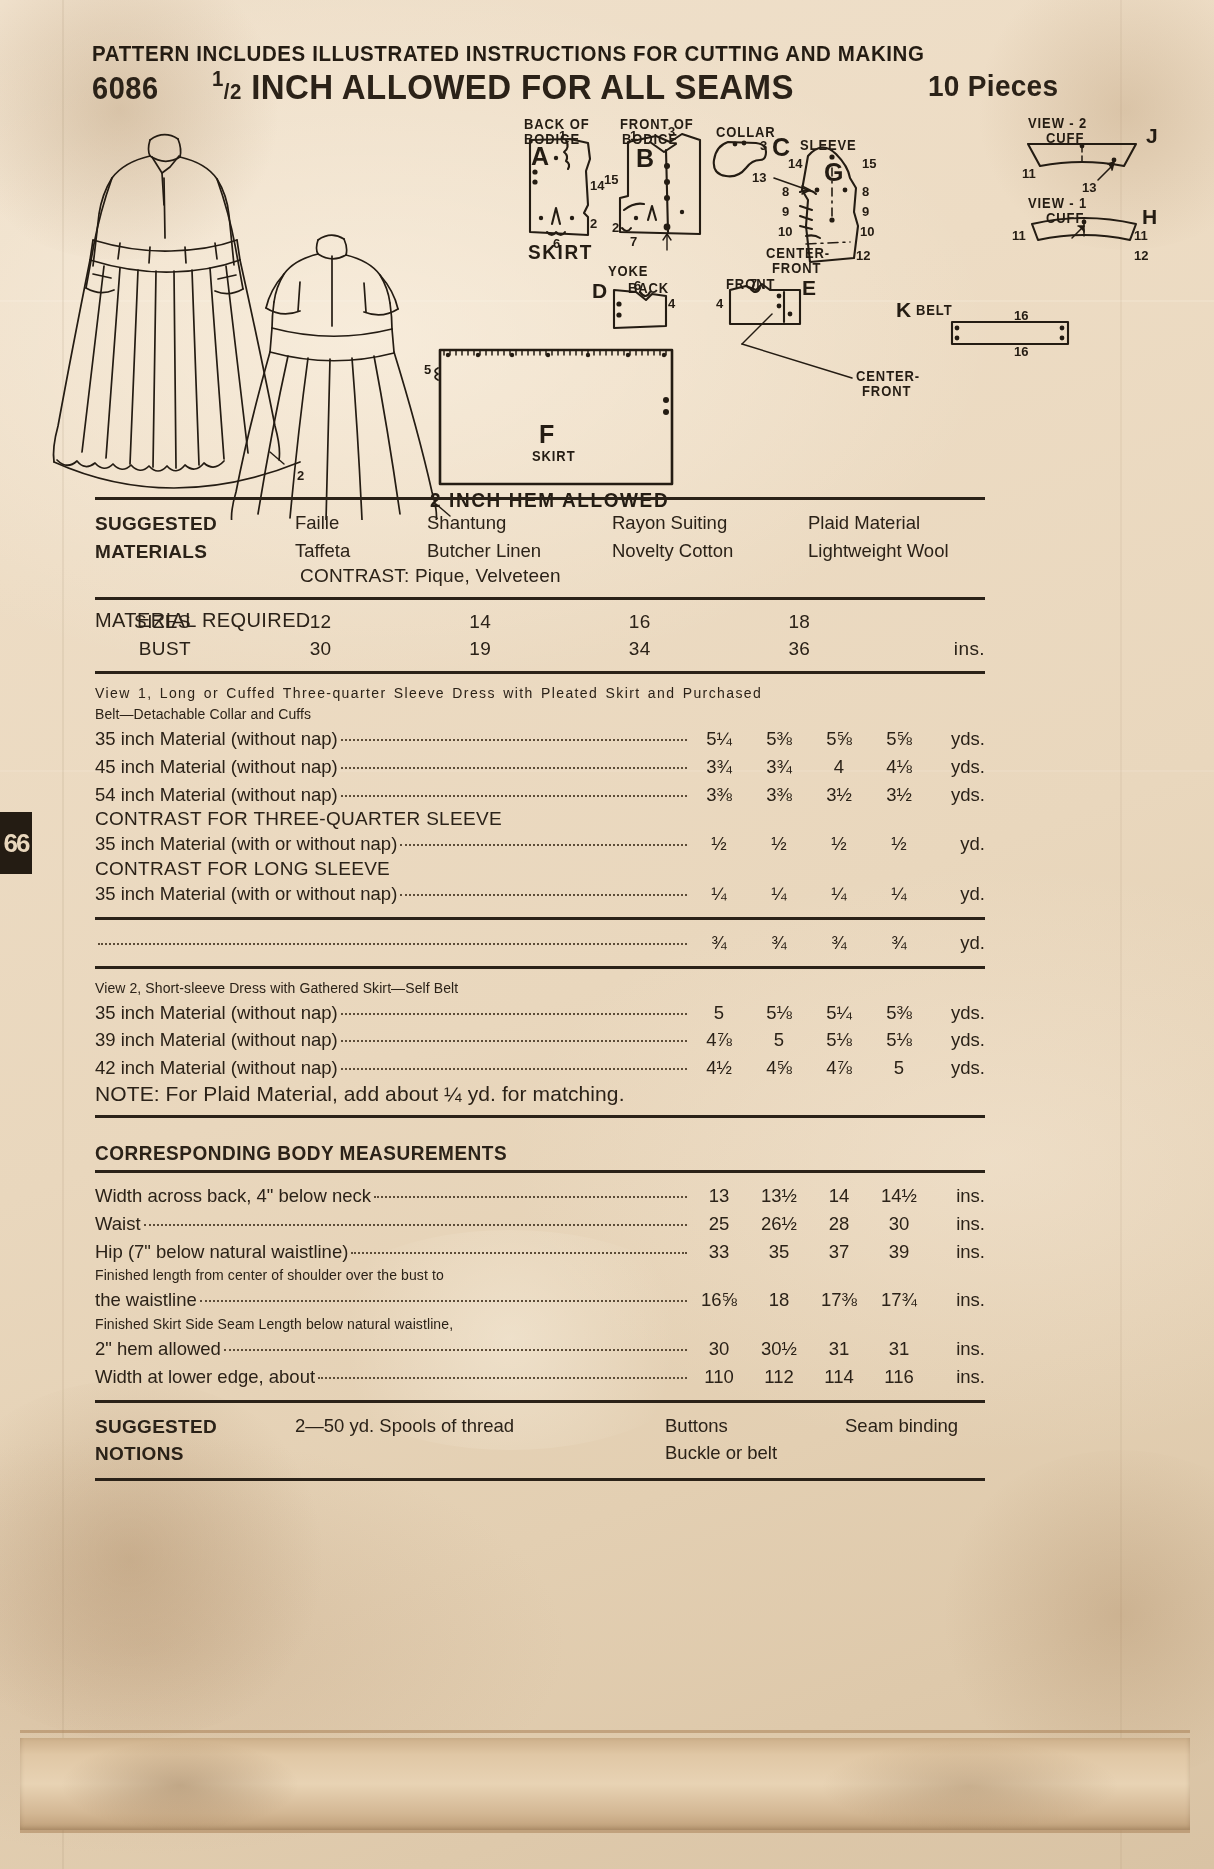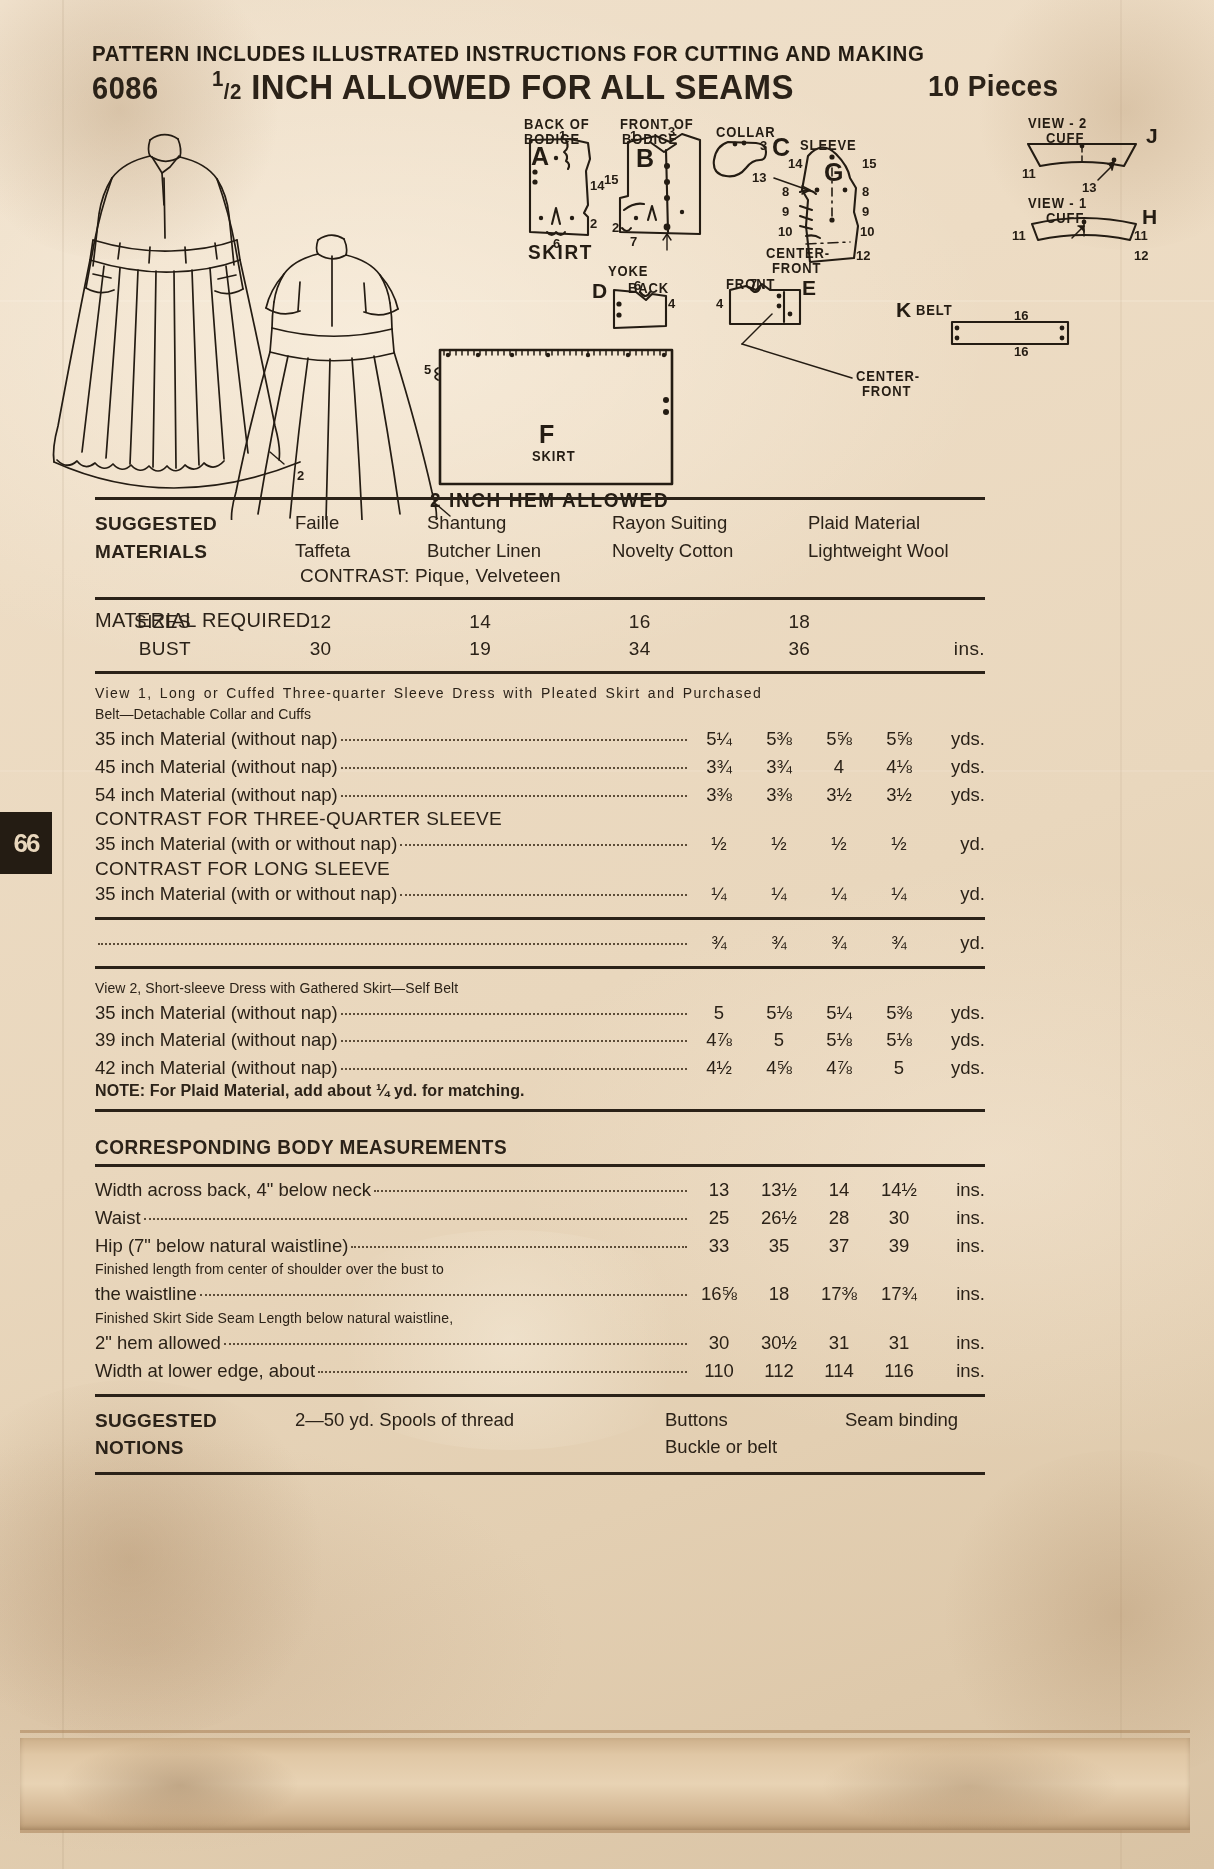--- a/index.html
+++ b/index.html
@@ -87,42 +87,42 @@
   .row .desc{flex:0 0 auto;white-space:nowrap;}
   .row .dots{
     flex:1 1 auto;min-width:6px;margin:0 2px 0 3px;
     border-bottom:2px dotted #5c4c38;transform:translateY(-4px);
   }
   .row .v{width:60px;text-align:center;flex:0 0 60px;}
   .row .u{width:56px;text-align:right;flex:0 0 56px;}
   .para{font-size:14px;line-height:1.50;letter-spacing:.1px;}
   .para.wide{letter-spacing:1.4px;word-spacing:2px;}
   .caps{font-size:19px;letter-spacing:.3px;}
-  .note{font-size:16px;letter-spacing:.1px;font-weight:bold;}
+  .note{font-size:21px;letter-spacing:.1px;}
 
   .notions-grid{
     display:grid;grid-template-columns:200px 370px 180px 1fr;
     font-size:18.5px;line-height:1.45;
   }
   .notions-grid .lbl{font-weight:800;font-size:19px;letter-spacing:.3px;}
 
   
   #flap{
     position:absolute;left:0;top:1700px;width:1214px;height:169px;
   }
   .tape{
     position:absolute;left:20px;top:38px;width:1170px;height:92px;
     background:linear-gradient(180deg,#cdb08b 0%,#e0c7a5 18%,#e8d3b4 50%,#d3b794 82%,#bf9f78 100%);
     box-shadow:0 -2px 4px rgba(90,65,40,.25) inset;
   }
   .tape-edge{position:absolute;left:20px;width:1170px;height:3px;background:#a98257;opacity:.55;}
 
   
   #tab{
-    position:absolute;left:0;top:812px;width:52px;height:62px;
+    position:absolute;left:0;top:812px;width:32px;height:62px;
     background:#241c13;color:#e9d7bd;
     font-size:26px;font-weight:700;line-height:62px;text-align:center;letter-spacing:-2px;
   }
   .vfold{position:absolute;top:0;width:2px;height:1869px;background:rgba(120,95,65,.18);}
   .crease{position:absolute;background:rgba(255,250,240,.35);pointer-events:none;}
 </style>
 </head>
 <body>
 
 <div id="paper">

